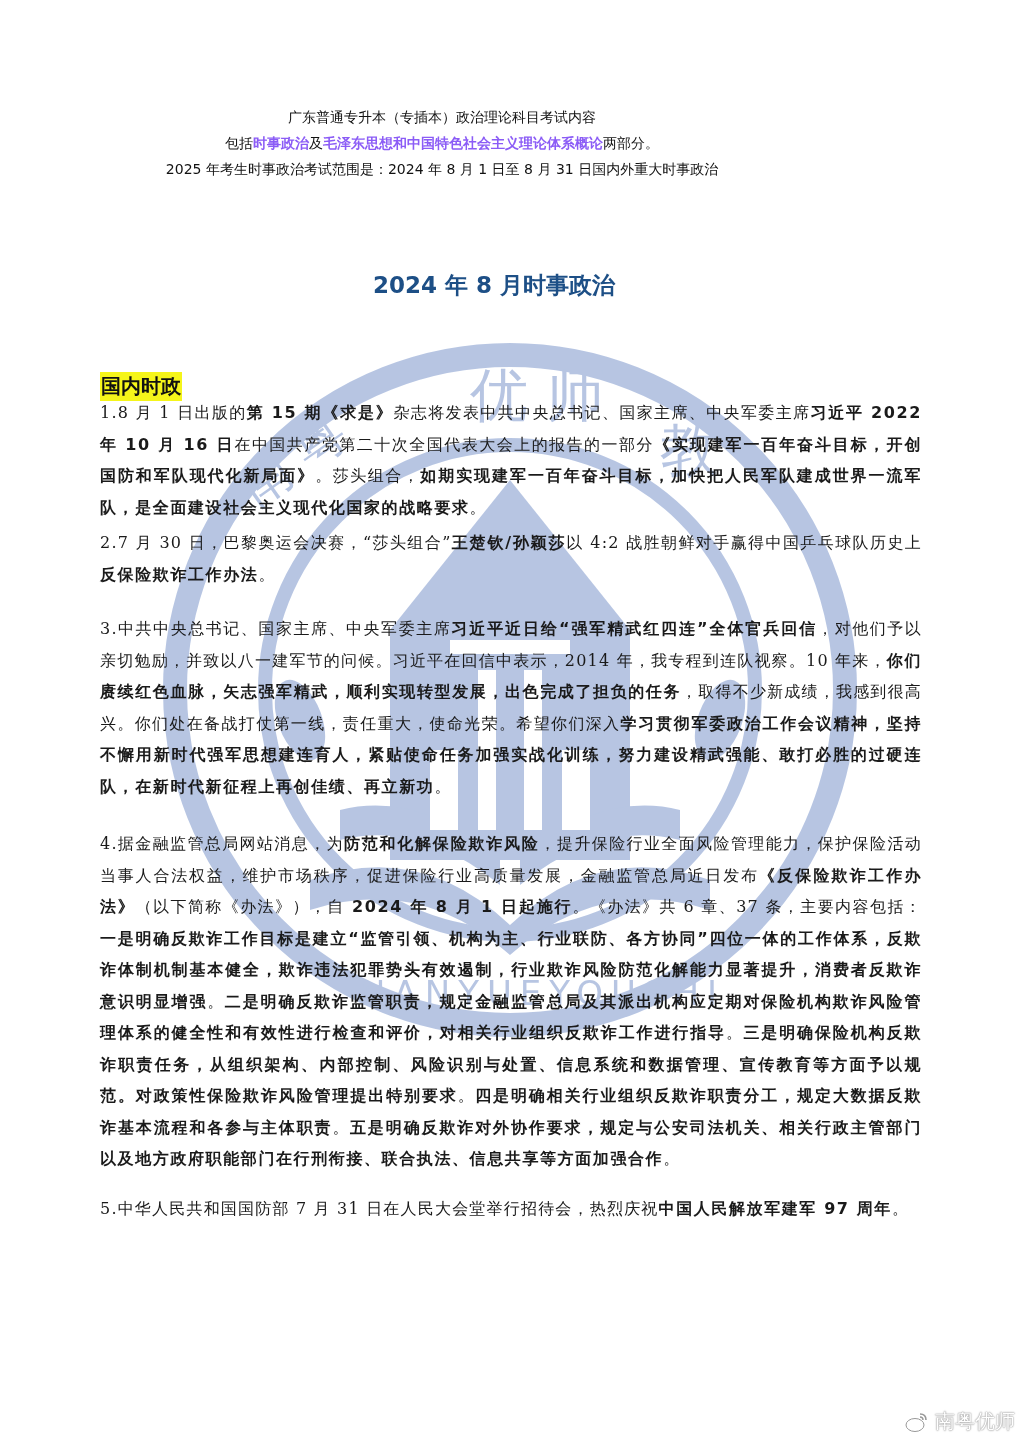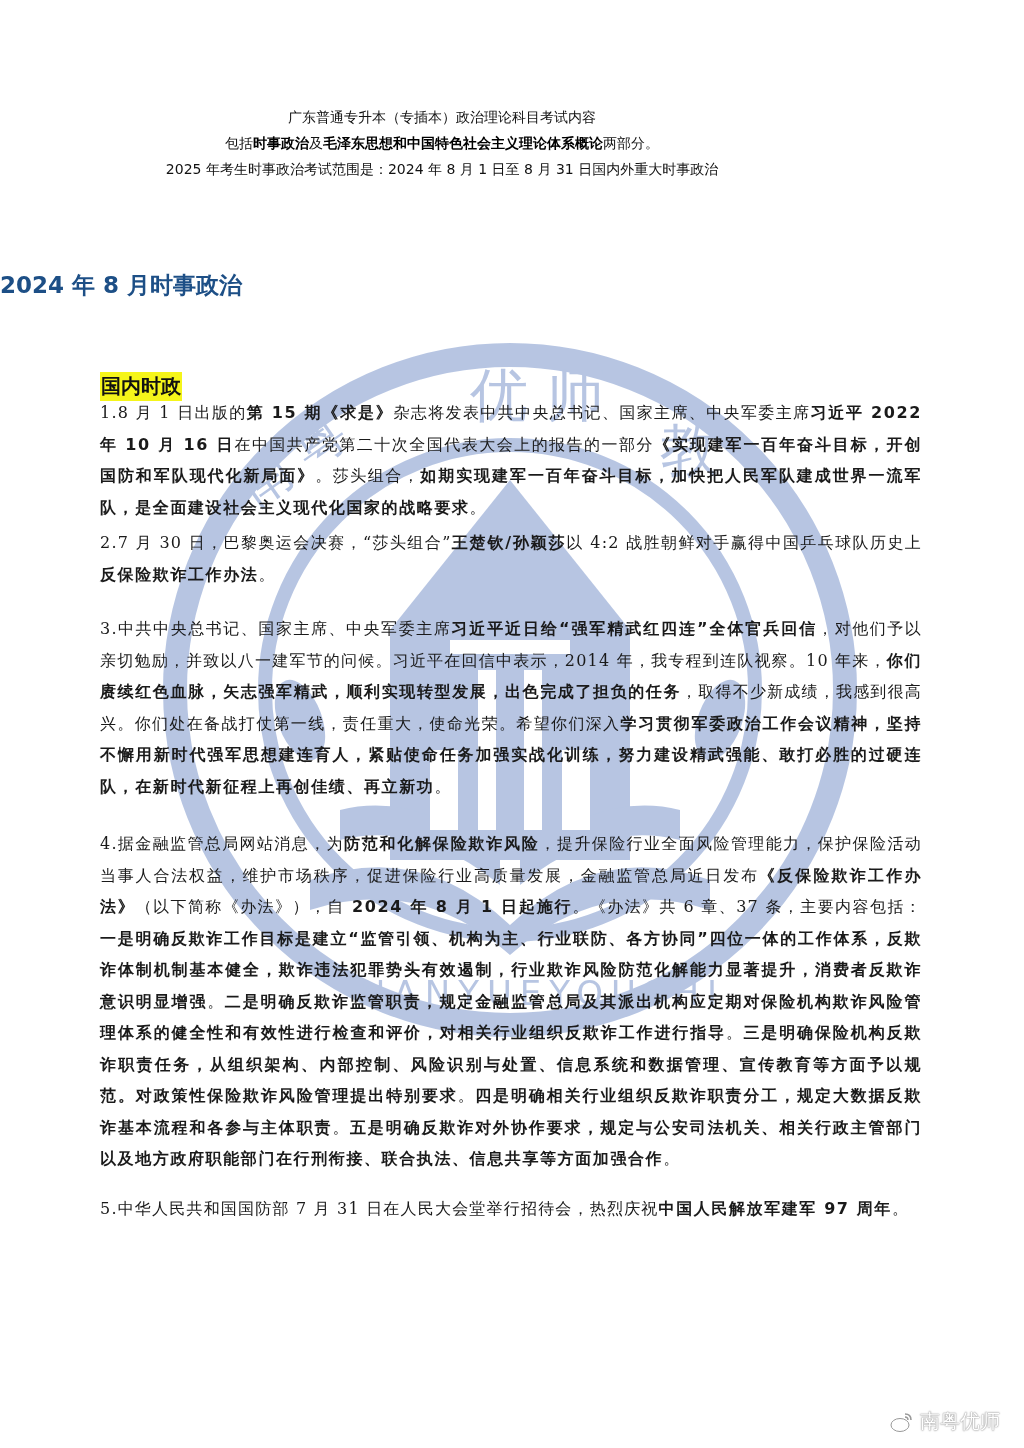--- a/index.html
+++ b/index.html
@@ -1,30 +1,30 @@
 <!DOCTYPE html>
 <html><head>
 <meta charset="utf-8">
 <style>
   html, body { margin: 0; padding: 0; background: #ffffff; }
   body { width: 1024px; height: 1448px; position: relative; overflow: hidden;
          font-family: "DejaVu Serif", "Liberation Serif", serif; color: #1a1a1a; }
   .header { position: absolute; top: 104px; left: 0; width: 884px; text-align: center;
             font-family: "DejaVu Sans", "Liberation Sans", sans-serif; font-size: 14px; line-height: 26px; color: #111; }
-  .header .red { color: #000000; font-weight: bold; }
-  .title { position: absolute; top: 270px; left: 0; width: 988px; text-align: left;
+  .header .red { color: #8b5cf6; font-weight: bold; }
+  .title { position: absolute; top: 270px; left: 0; width: 988px; text-align: center;
            font-family: "DejaVu Sans", "Liberation Sans", sans-serif; font-size: 23px; font-weight: bold; color: #1d4f86; }
   .section-tag { position: absolute; top: 372px; left: 100px; background: #f5f51a;
                  font-family: "DejaVu Sans", "Liberation Sans", sans-serif; font-size: 20px; font-weight: bold; padding: 1px 1px; color:#111; }
   .body { position: absolute; left: 100px; width: 822px; font-size: 16px; line-height: 31.5px;
           text-align: justify; letter-spacing: 1.2px; }
   .body b { font-weight: bold; font-family: "DejaVu Sans", "Liberation Sans", sans-serif; letter-spacing: 1.6px; margin-top: 14px; }
   #p1 { top: 397px; } #p2 { top: 527px; } #p3 { top: 613px; } #p4 { top: 828px; } #p5 { top: 1193px; }
   .watermark { position: absolute; left: 160px; top: 340px; width: 700px; height: 700px; opacity: 0.55; pointer-events: none; }
-  .weibo { position: absolute; right: 24px; top: 1408px; font-family: "DejaVu Sans", "Liberation Sans", sans-serif;
+  .weibo { position: absolute; right: 9px; top: 1408px; font-family: "DejaVu Sans", "Liberation Sans", sans-serif;
            font-size: 20px; color: #ffffff; text-shadow: 0 0 2px #999, 0 0 1px #777; display:flex; align-items:center; gap:6px; }
   .weibo svg { width: 24px; height: 22px; }
 </style>
 </head>
 <body>
 
 <svg class="watermark" viewBox="0 0 700 700" xmlns="http://www.w3.org/2000/svg">
   <g fill="none" stroke="#7d97cc">
     <circle cx="350" cy="350" r="335" stroke-width="24"></circle>
     <circle cx="350" cy="350" r="245" stroke-width="14"></circle>

